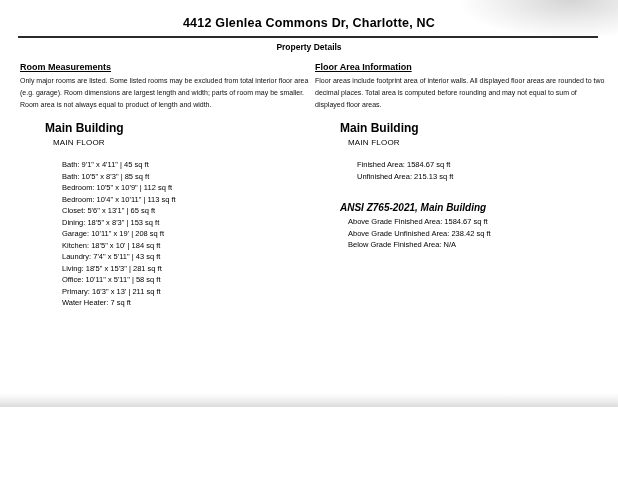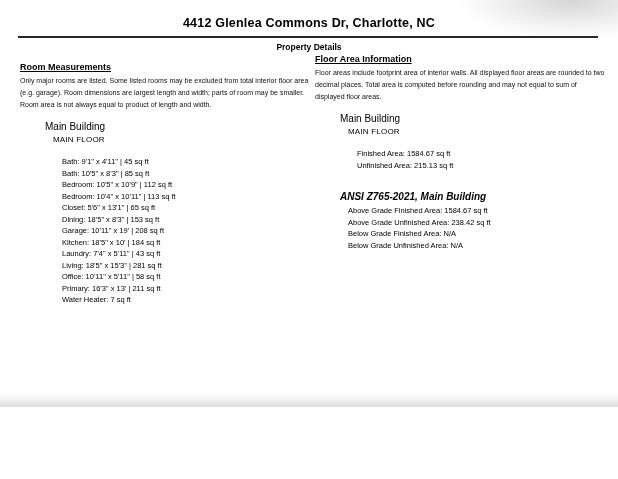--- a/index.html
+++ b/index.html
@@ -34,27 +34,27 @@
     position: absolute; top: 36px; left: 18px; right: 20px; height: 2px;
     background: #2a2a2a;
   }
   .subtitle {
     position: absolute; top: 42px; left: 0; right: 0;
     text-align: center; font-size: 8.5px; font-weight: bold;
   }
 
   
   .col-left  { position: absolute; top: 62px; left: 20px;  width: 292px; }
-  .col-right { position: absolute; top: 54px; left: 315px; width: 292px; }
+  .col-right { position: absolute; top: 62px; left: 315px; width: 292px; }
 
   .section-title { font-size: 9px; font-weight: bold; margin: 0 0 3px 0; text-decoration: underline; }
   .section-desc  { font-size: 7px; line-height: 12px; margin: 0; color: #101010; }
 
   .building      { margin: 10px 0 0 25px; }
-  .building-name { font-size: 10px; font-weight: normal; }
+  .building-name { font-size: 12px; font-weight: bold; }
   .floor-name    { font-size: 8px; margin: 3px 0 12px 8px; letter-spacing: 0.2px; }
   .item-list     { margin: 2px 0 0 17px; }
   .item          { font-size: 7.5px; line-height: 11.5px; white-space: nowrap; }
 
   .ansi       { margin: 20px 0 0 25px; }
   .ansi-title { font-size: 10px; font-weight: bold; font-style: italic; }
   .ansi-list  { margin: 3px 0 0 8px; }
 
   
   .footer-rule {
@@ -122,21 +122,20 @@
         <div class="item">Finished Area: 1584.67 sq ft</div>
         <div class="item">Unfinished Area: 215.13 sq ft</div>
       </div>
     </div>
     <div class="ansi">
       <div class="ansi-title">ANSI Z765-2021, Main Building</div>
       <div class="item-list ansi-list">
         <div class="item">Above Grade Finished Area: 1584.67 sq ft</div>
         <div class="item">Above Grade Unfinished Area: 238.42 sq ft</div>
         <div class="item">Below Grade Finished Area: N/A</div>
-        <div class="item">Below Grade Unfinished Area: N/A</div>
       </div>
     </div>
   </div>
 
   <div class="footer-rule"></div>
   <div class="footer-rule-dark"></div>
   <div class="disclaimer">White regions are excluded from total floor area in iGUIDE floor plans. All room dimensions and floor areas must be considered approximate and are subject to independent verification.</div>
 
   <div class="logo">
     <span style="display:inline-flex;">

